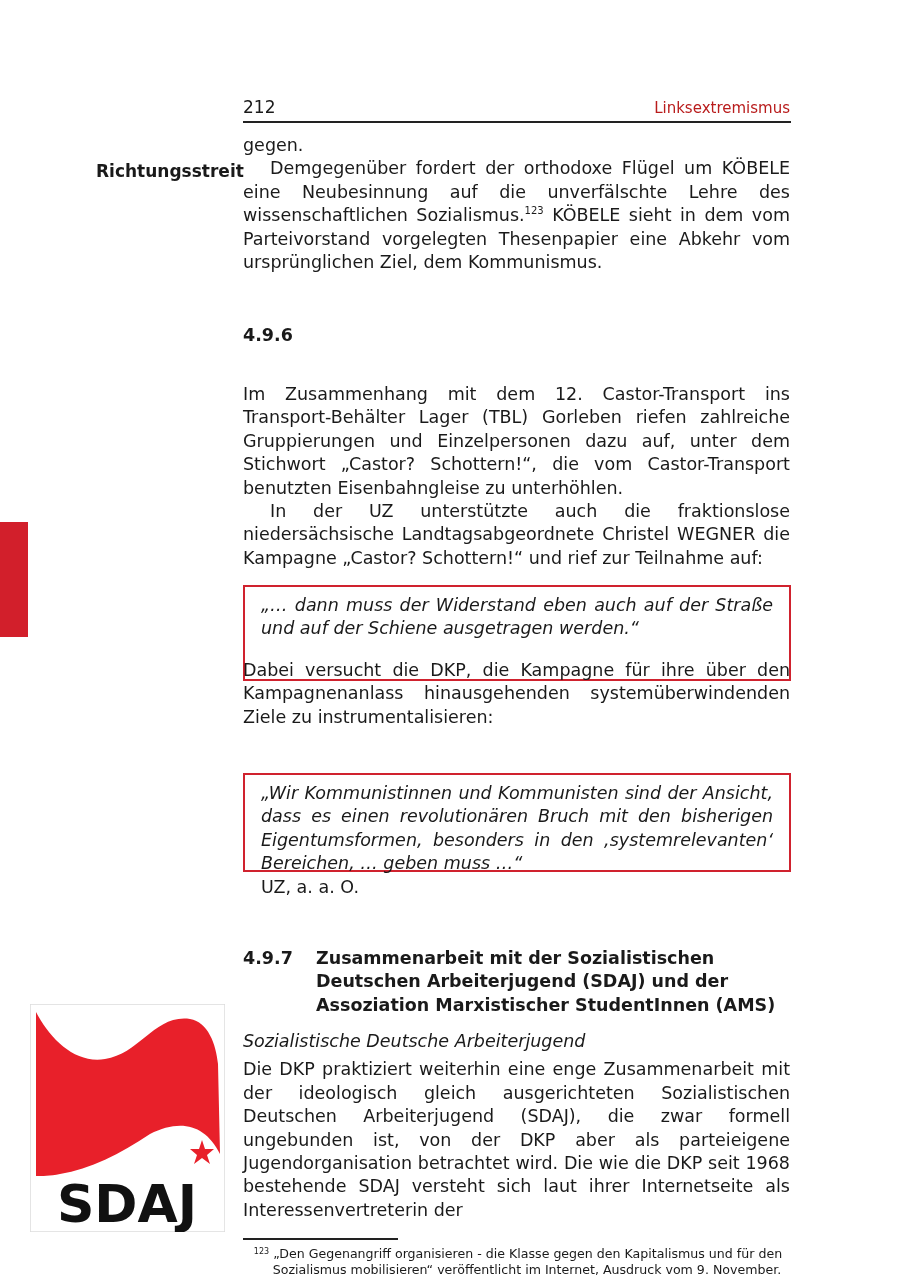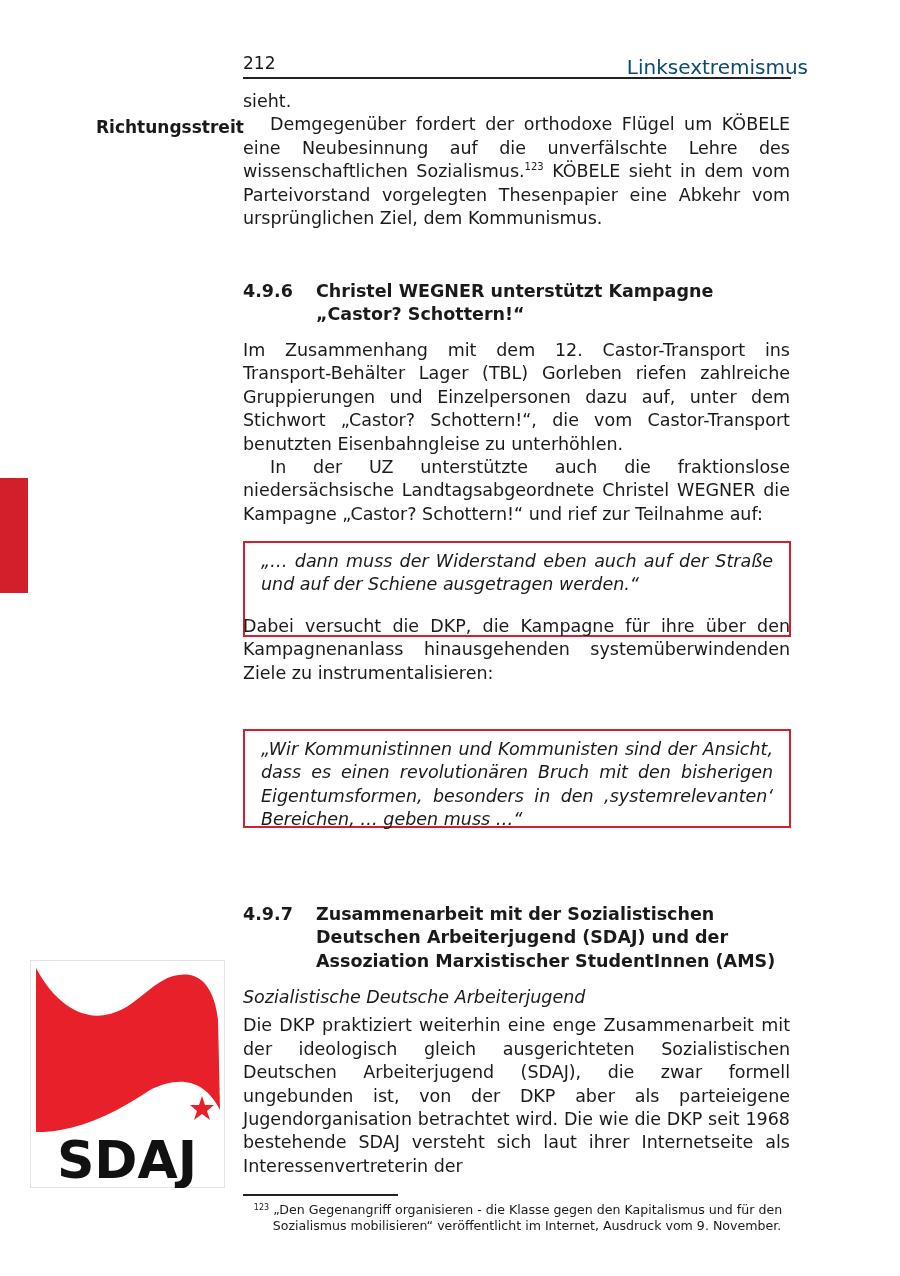--- a/index.html
+++ b/index.html
@@ -1,22 +1,22 @@
 <!DOCTYPE html>
 <html><head>
 <meta charset="utf-8">
 <style>
   html, body { margin: 0; padding: 0; }
   body {
     width: 900px; height: 1276px; background: #ffffff; position: relative; overflow: hidden;
     font-family: "DejaVu Sans", "Liberation Sans", sans-serif; color: #1a1a1a;
   }
-  .abs { position: absolute; }
+  .abs { position: absolute; margin-top: 44px; }
   .header-num { left: 243px; top: 53px; font-size: 17px; }
-  .header-title { right: 92px; top: 55px; font-size: 20px; color: #0c4a6e; }
+  .header-title { right: 110px; top: 55px; font-size: 15px; color: #b91c1c; }
   .header-rule { left: 243px; top: 77px; width: 548px; height: 2px; background: #222; }
   .side-tab { left: 0; top: 478px; width: 28px; height: 115px; background: #d21f2b; }
   .margin-note { left: 96px; top: 117px; font-weight: bold; font-size: 17px; }
   .col { left: 243px; width: 547px; font-size: 17.5px; line-height: 23.4px; }
   .col p { margin: 0; text-align: justify; }
   .indent { text-indent: 27px; }
   .heading { font-weight: bold; font-size: 17.5px; line-height: 23.4px; display: flex; }
   .heading .num { width: 73px; flex: none; }
   .heading .txt { flex: 1; }
   .quote {
@@ -37,44 +37,44 @@
 
 <div class="abs header-num">212</div>
 <div class="abs header-title">Linksextremismus</div>
 <div class="abs header-rule"></div>
 
 <div class="abs side-tab"></div>
 
 <div class="abs margin-note">Richtungsstreit</div>
 
 <div class="abs col" style="top:90px;">
-  <p>sieht.</p>
+  <p>gegen.</p>
   <p class="indent"><span>Demgegenüber fordert der orthodoxe Flügel um KÖBELE eine Neubesinnung auf die unverfälschte Lehre des wissenschaftlichen Sozialismus.</span><sup>123</sup><span> KÖBELE sieht in dem vom Parteivorstand vorgelegten Thesenpapier eine Abkehr vom ursprünglichen Ziel, dem Kommunismus.</span></p>
 </div>
 
 <div class="abs col heading" style="top:280px;">
   <span class="num">4.9.6</span>
-  <span class="txt">Christel WEGNER unterstützt Kampagne „Castor? Schottern!“</span>
 </div>
 
 <div class="abs col" style="top:339px;">
   <p>Im Zusammenhang mit dem 12. Castor-Transport ins Transport-Behälter Lager (TBL) Gorleben riefen zahlreiche Gruppierungen und Einzelpersonen dazu auf, unter dem Stichwort „Castor? Schottern!“, die vom Castor-Transport benutzten Eisenbahngleise zu unterhöhlen.</p>
   <p class="indent">In der UZ unterstützte auch die fraktionslose niedersächsische Landtagsabgeordnete Christel WEGNER die Kampagne „Castor? Schottern!“ und rief zur Teilnahme auf:</p>
 </div>
 
 <div class="abs col quote" style="top:541px; height:96px; left:243px; width:548px;">
   <div class="q">„… dann muss der Widerstand eben auch auf der Straße und auf der Schiene ausgetragen werden.“</div>
 </div>
 
 <div class="abs col" style="top:615px;">
   <p>Dabei versucht die DKP, die Kampagne für ihre über den Kampagnenanlass hinausgehenden systemüberwindenden Ziele zu instrumentalisieren:</p>
 </div>
 
 <div class="abs col quote" style="top:729px; height:99px; left:243px; width:548px;">
   <div class="q">„Wir Kommunistinnen und Kommunisten sind der Ansicht, dass es einen revolutionären Bruch mit den bisherigen Eigentumsformen, besonders in den ‚systemrelevanten‘ Bereichen, … geben muss …“</div>
+  <div>UZ, a. a. O.</div>
 </div>
 
 <div class="abs col heading" style="top:903px;justify-content:flex-end;">
   <span class="num">4.9.7</span>
   <span class="txt">Zusammenarbeit mit der Sozialistischen Deutschen Arbeiterjugend (SDAJ) und der Assoziation Marxistischer StudentInnen (AMS)</span>
 </div>
 
 <div class="abs col" style="top:986px;">
   <p class="subhead">Sozialistische Deutsche Arbeiterjugend</p>
   <p style="margin-top:5px;">Die DKP praktiziert weiterhin eine enge Zusammenarbeit mit der ideologisch gleich ausgerichteten Sozialistischen Deutschen Arbeiterjugend (SDAJ), die zwar formell ungebunden ist, von der DKP aber als parteieigene Jugendorganisation betrachtet wird. Die wie die DKP seit 1968 bestehende SDAJ versteht sich laut ihrer Internetseite als Interessenvertreterin der</p>

